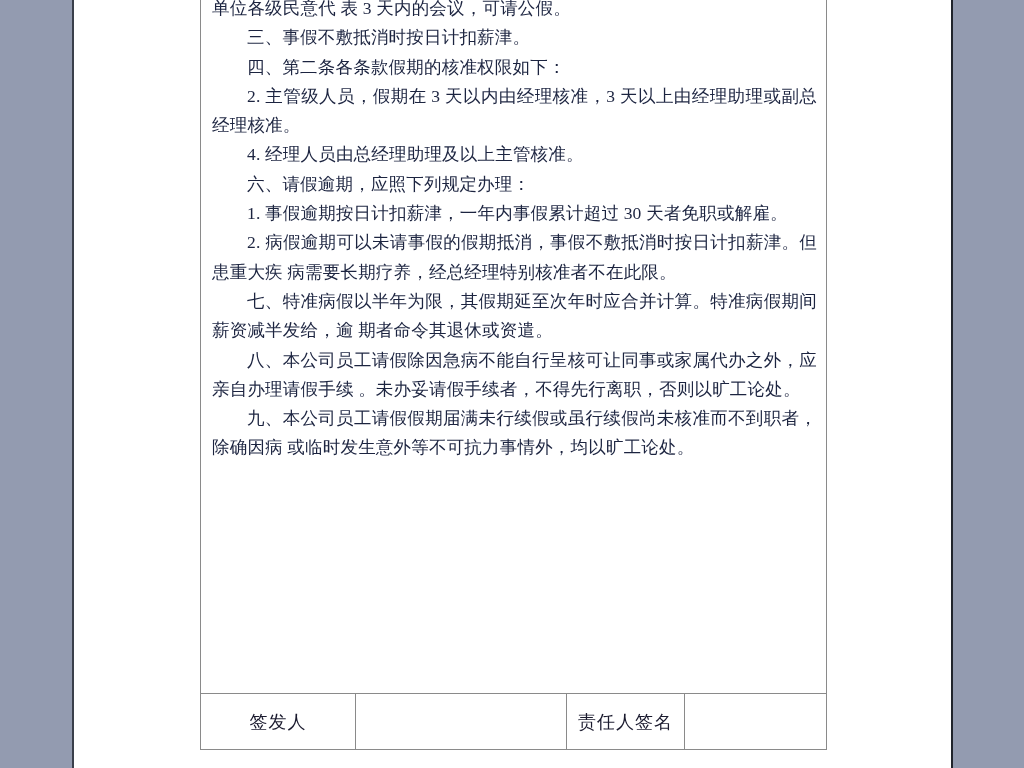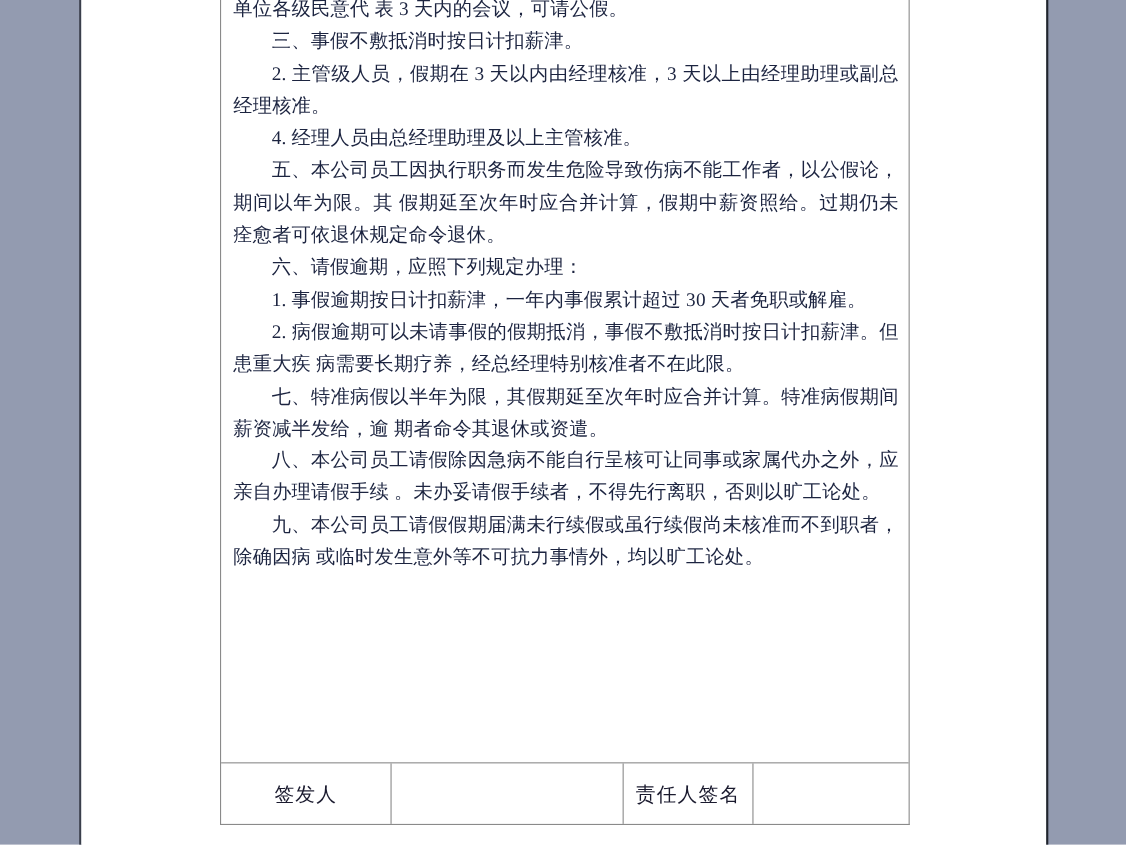--- a/index.html
+++ b/index.html
@@ -135,23 +135,23 @@
   <div class="gutter gutter-right"></div>
 
   <div class="page">
 
     <div class="doc-table">
 
       <div class="body-cell">
         <div class="body-text">
           <p class="cont">单位各级民意代 表 3 天内的会议，可请公假。</p>
           <p>三、事假不敷抵消时按日计扣薪津。</p>
+          <p>四、第二条各条款假期的核准权限如下：</p>
           <p>2. 主管级人员，假期在 3 天以内由经理核准，3 天以上由经理助理或副总经理核准。</p>
           <p>4. 经理人员由总经理助理及以上主管核准。</p>
-          <p>五、本公司员工因执行职务而发生危险导致伤病不能工作者，以公假论，期间以年为限。其 假期延至次年时应合并计算，假期中薪资照给。过期仍未痊愈者可依退休规定命令退休。</p>
           <p>六、请假逾期，应照下列规定办理：</p>
           <p>1. 事假逾期按日计扣薪津，一年内事假累计超过 30 天者免职或解雇。</p>
           <p>2. 病假逾期可以未请事假的假期抵消，事假不敷抵消时按日计扣薪津。但患重大疾 病需要长期疗养，经总经理特别核准者不在此限。</p>
           <p>七、特准病假以半年为限，其假期延至次年时应合并计算。特准病假期间薪资减半发给，逾 期者命令其退休或资遣。</p>
           <p>八、本公司员工请假除因急病不能自行呈核可让同事或家属代办之外，应亲自办理请假手续 。未办妥请假手续者，不得先行离职，否则以旷工论处。</p>
           <p>九、本公司员工请假假期届满未行续假或虽行续假尚未核准而不到职者，除确因病 或临时发生意外等不可抗力事情外，均以旷工论处。</p>
         </div>
       </div>
 
       <div class="sig-row">

